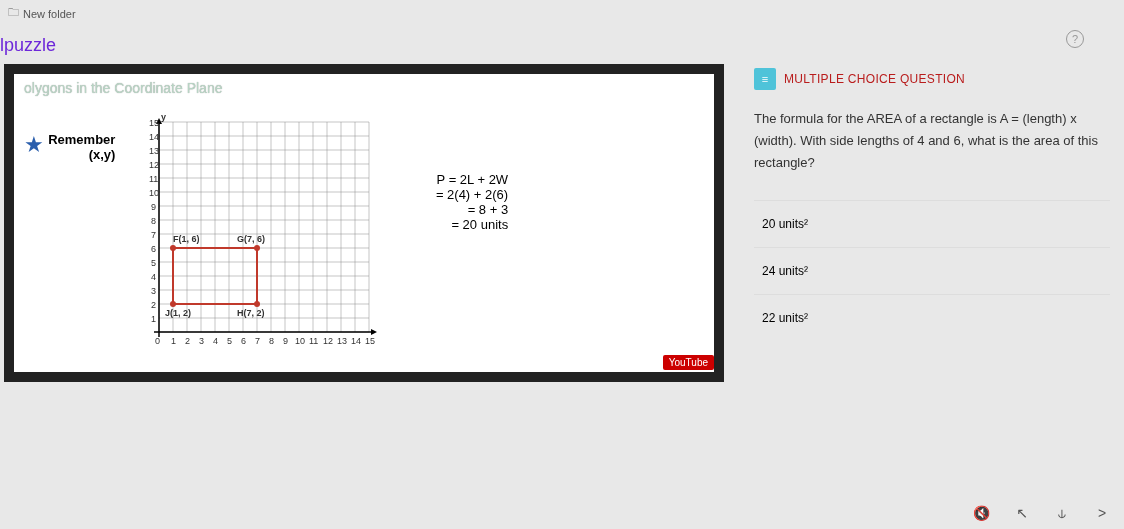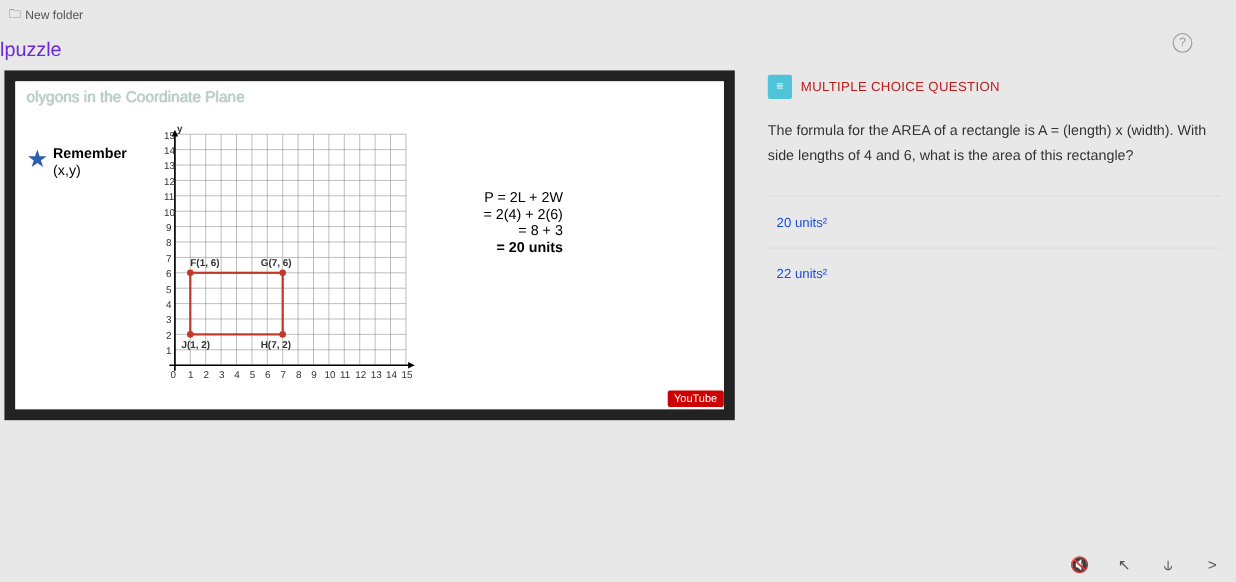--- a/index.html
+++ b/index.html
@@ -3,40 +3,40 @@
 <meta charset="utf-8">
 <style>
 * { box-sizing: border-box; margin: 0; padding: 0; }
 body { font-family: Arial, sans-serif; background: #e8e8e8; width: 1124px; height: 529px; overflow: hidden; }
 .top-bar { display: flex; align-items: center; padding: 4px 8px; font-size: 11px; color: #555; }
 .top-bar .icon { margin-right: 4px; }
 .help-icon { position: absolute; right: 40px; top: 30px; width: 18px; height: 18px; border: 1px solid #999; border-radius: 50%; display: flex; align-items: center; justify-content: center; font-size: 11px; color: #999; }
 .title-row { padding: 8px 0 8px 0; }
 .title-row h2 { font-size: 18px; font-weight: normal; color: #6d28d9; }
 .main { display: flex; gap: 20px; padding: 0 4px; }
-.video-wrap { border: 10px solid #222; background: #fff; width: 664px; }
+.video-wrap { border: 10px solid #222; background: #fff; width: 720px; }
 .video-inner { position: relative; }
 .slide-head { background: #fff; padding: 6px 8px 8px 10px; }
 .slide-title { color: #b8d4c4; font-size: 14px; text-shadow: 0 0 1px #999; }
 .slide-sub { font-size: 13px; color: #333; margin-top: 4px; }
 .slide-body { display: flex; padding: 8px 10px 20px 10px; background: #fff; position: relative; }
 .remember-box { margin-top: 20px; margin-right: 10px; }
 .star { color: #2b5fad; font-size: 22px; display: inline-block; vertical-align: top; }
 .remember-txt { display: inline-block; font-size: 13px; font-weight: bold; }
-.remember-txt .xy { font-weight: normal; text-align: left; display: block; }
+.remember-txt .xy { font-weight: bold; text-align: right; display: block; }
 .graph { position: relative; width: 260px; height: 240px; margin-left: 6px; }
 .calc { margin-left: 20px; margin-top: 60px; font-size: 13px; text-align: right; }
-.calc .bold { font-weight: bold; margin-left: 40px; }
+.calc .bold { font-weight: normal; margin-left: 40px; }
 .yt-badge { position: absolute; right: 0; bottom: 2px; background: #cc0000; color: #fff; font-size: 10px; padding: 2px 6px; border-radius: 2px; }
 .panel { flex: 1; padding: 4px 10px; }
 .mc-head { display: flex; align-items: center; gap: 8px; margin-bottom: 18px; }
 .mc-icon { width: 22px; height: 22px; background: #4fc3d9; color: #fff; font-size: 11px; display: flex; align-items: center; justify-content: center; border-radius: 2px; }
 .mc-title { font-size: 12px; letter-spacing: 0.3px; color: #b91c1c; }
 .q-text { font-size: 13px; color: #333; line-height: 1.7; margin-bottom: 26px; }
-.choice { border-top: 1px solid #ddd; padding: 16px 8px; font-size: 12px; color: #1d4ed8; cursor: pointer; }
+.choice { border-top: 1px solid #ddd; padding: 16px 8px; font-size: 12px; color: #000000; cursor: pointer; }
 .bottom-bar { position: absolute; bottom: 4px; right: 10px; display: flex; align-items: center; gap: 16px; color: #555; }
 .bottom-bar .btn { width: 24px; height: 24px; display: flex; align-items: center; justify-content: center; font-size: 14px; cursor: pointer; }
 svg { display: block; }
 .axis-label { font-size: 9px; fill: #333; }
 .pt-label { font-size: 9px; font-weight: bold; fill: #333; }
 </style>
 </head>
 <body>
 
 <div class="top-bar">
@@ -172,20 +172,21 @@
     </div>
   </div>
 
   <div class="panel">
     <div class="mc-head">
       <div class="mc-icon">≡</div>
       <div class="mc-title">MULTIPLE CHOICE QUESTION</div>
     </div>
     <div class="q-text">The formula for the AREA of a rectangle is A = (length) x (width).  With side lengths of 4 and 6, what is the area of this rectangle?</div>
     <div class="choice">20 units²</div>
+    <div class="choice">24 units²</div>
     <div class="choice">22 units²</div>
   </div>
 </div>
 
 <div class="bottom-bar">
   <span class="btn">🔇</span>
   <span class="btn">↖</span>
   <span class="btn">⫝</span>
   <span class="btn">&gt;</span>
 </div>

